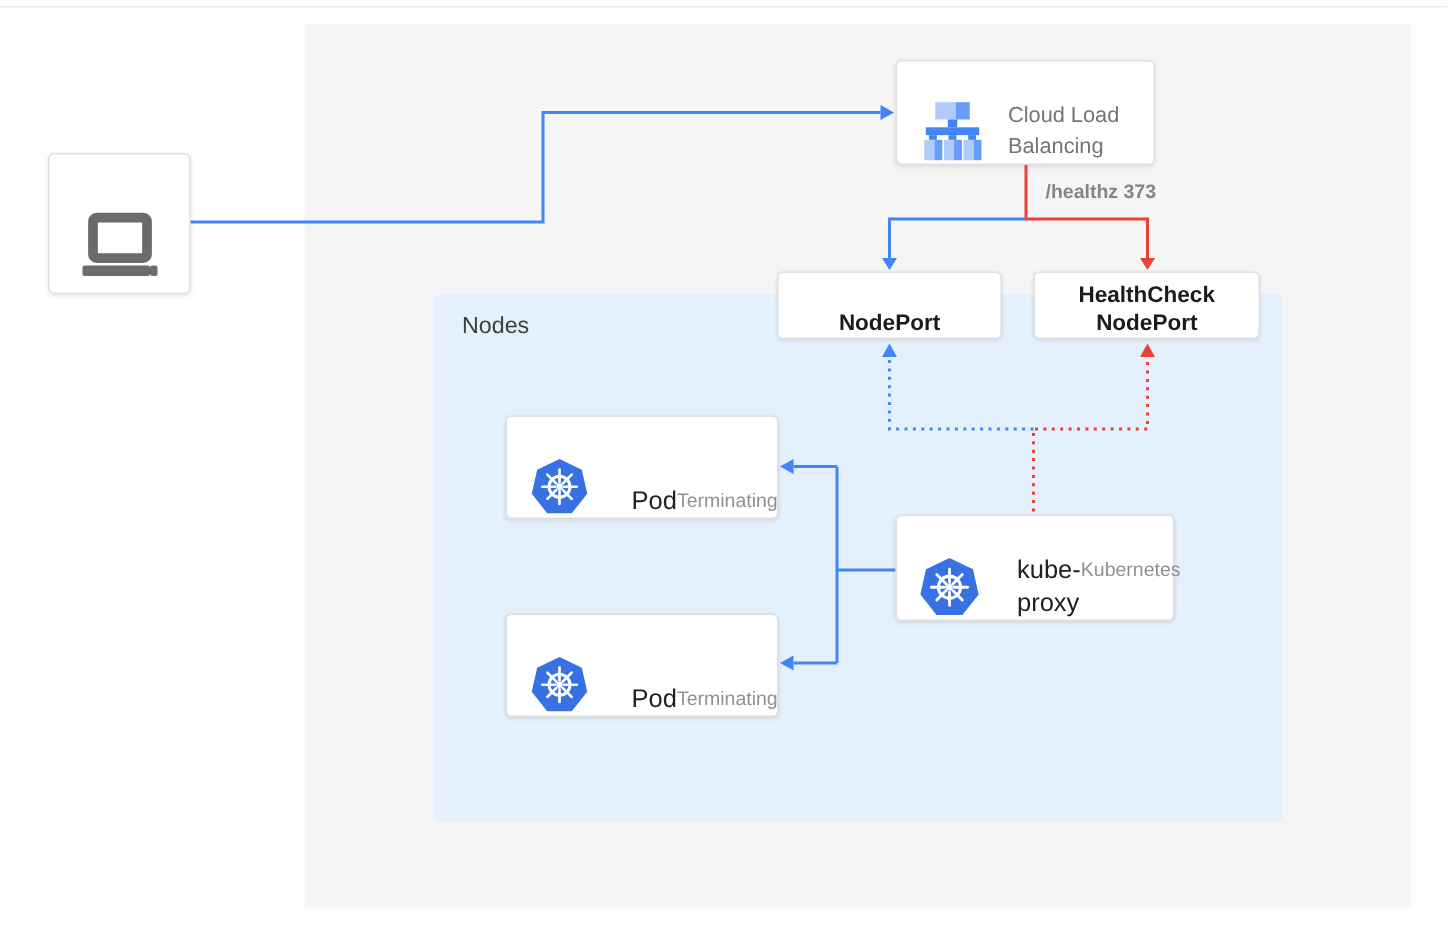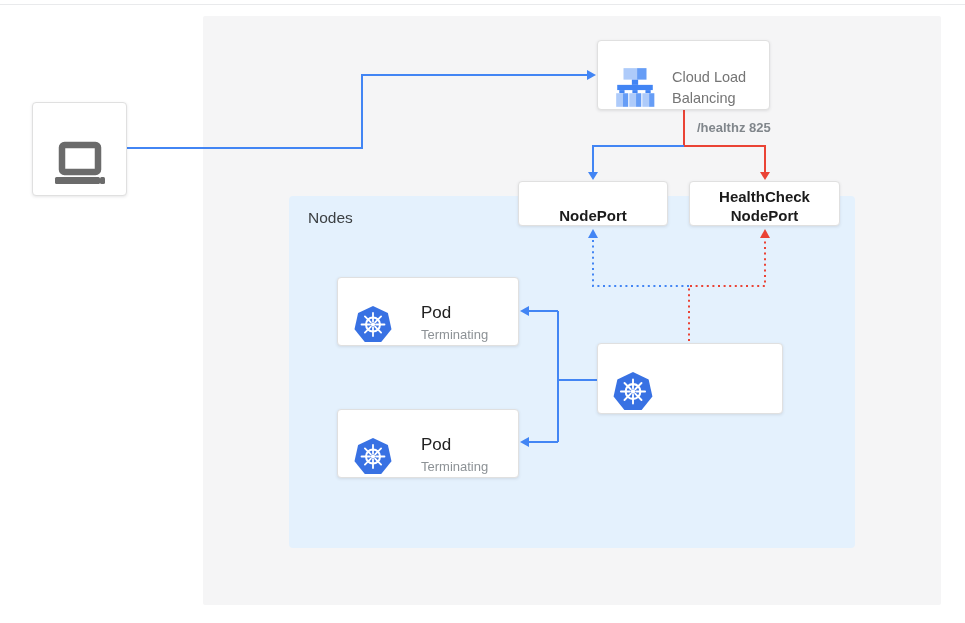--- a/index.html
+++ b/index.html
@@ -22,21 +22,21 @@
   .edge-blue{stroke:var(--blue);stroke-width:2;fill:none}
   .edge-red{stroke:var(--red);stroke-width:2;fill:none}
   .dotted{stroke-dasharray:2 3.6;stroke-linecap:butt}
   .arrow-blue{fill:var(--blue);stroke:none}
   .arrow-red{fill:var(--red);stroke:none}
   .node-box{position:absolute;background:#fff;border:1px solid var(--box-border);border-radius:4px;
             box-shadow:0 1px 3px rgba(60,64,67,.13);z-index:4;display:flex;align-items:flex-end}
   .centered{justify-content:center;text-align:center}
   .bold-label{font-weight:700;font-size:15px;line-height:19px;color:#1b1b1b}
   .icon-wrap{flex:0 0 auto;display:flex;align-items:center;justify-content:center}
-  .txt-col{display:flex;flex-direction:column}
+  .txt-col{display:flex;flex-direction:row}
   .node-title{font-size:17px;color:var(--title-text);line-height:22px}
   .node-sub{font-size:13px;color:var(--subtitle-text);line-height:21px}
   .clb-label{font-size:14.5px;line-height:21px;color:#757575;width:88px}
   .healthz{position:absolute;left:697px;top:120px;font-size:13px;font-weight:700;color:var(--gray-label);z-index:4}
   .laptop-stroke{stroke:var(--laptop-gray);fill:none}
   .laptop-fill{fill:var(--laptop-gray)}
   .k8s-hept{fill:var(--k8s-blue)}
   .k8s-line{stroke:#fff;fill:none}
   .clb-l{fill:var(--clb-light)} .clb-m{fill:var(--clb-mid)} .clb-d{fill:var(--clb-dark)}
 </style>
@@ -96,21 +96,21 @@
         <rect class="clb-m" x="10.5" y="25" width="5" height="13"></rect>
         <rect class="clb-l" x="16.5" y="25" width="6.5" height="13"></rect>
         <rect class="clb-m" x="23" y="25" width="5" height="13"></rect>
         <rect class="clb-l" x="29" y="25" width="6.5" height="13"></rect>
         <rect class="clb-m" x="35.5" y="25" width="5" height="13"></rect>
       </svg>
     </span>
     <div class="clb-label" style="margin-left:14px">Cloud Load Balancing</div>
   </div>
 
-  <div class="healthz">/healthz 825</div>
+  <div class="healthz">/healthz 373</div>
 
   <div class="node-box centered" style="left:518px;top:181px;width:150px;height:45px">
     <span class="bold-label">NodePort</span>
   </div>
 
   <div class="node-box centered" style="left:689px;top:181px;width:151px;height:45px">
     <span class="bold-label" style="width:118px">HealthCheck NodePort</span>
   </div>
 
   <div class="node-box" style="left:337px;top:277px;width:182px;height:69px;padding-left:15px">
@@ -172,15 +172,19 @@
           <line x1="8.5" y1="19.5" x2="17" y2="19.5"></line>
             <line x1="23" y1="19.5" x2="31.5" y2="19.5"></line>
           <line x1="11.9" y1="11.4" x2="17.9" y2="17.4"></line>
             <line x1="22.1" y1="21.6" x2="28.1" y2="27.6"></line>
           <line x1="28.1" y1="11.4" x2="22.1" y2="17.4"></line>
             <line x1="17.9" y1="21.6" x2="11.9" y2="27.6"></line>
         </g>
         <circle cx="20" cy="19.5" r="2.1" fill="#fff"></circle>
       </svg>
     </span>
+    <div class="txt-col" style="margin-left:24px">
+      <span class="node-title">kube-proxy</span>
+      <span class="node-sub">Kubernetes</span>
+    </div>
   </div>
 
 </div>
 
 </body></html>

